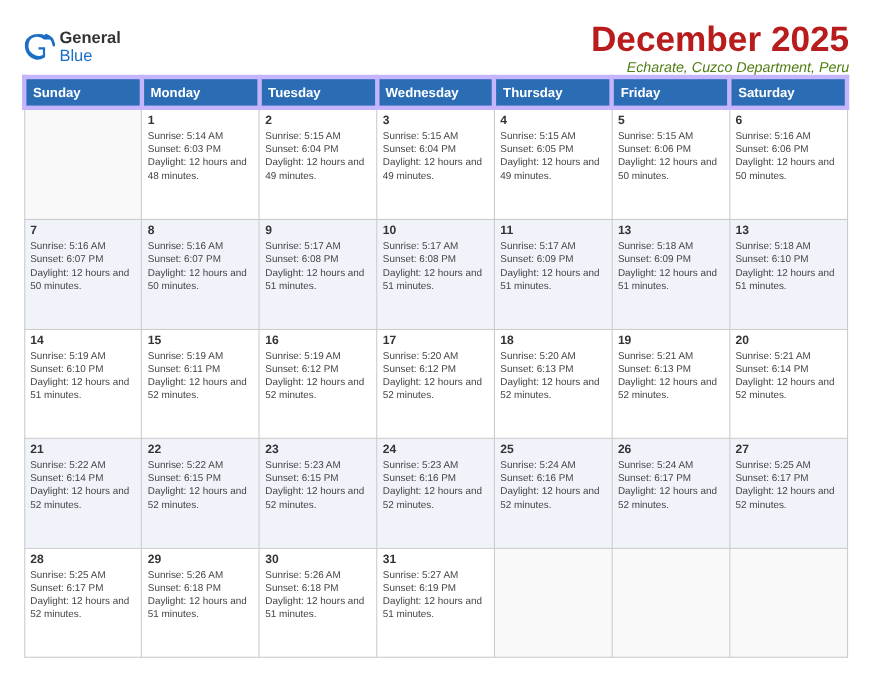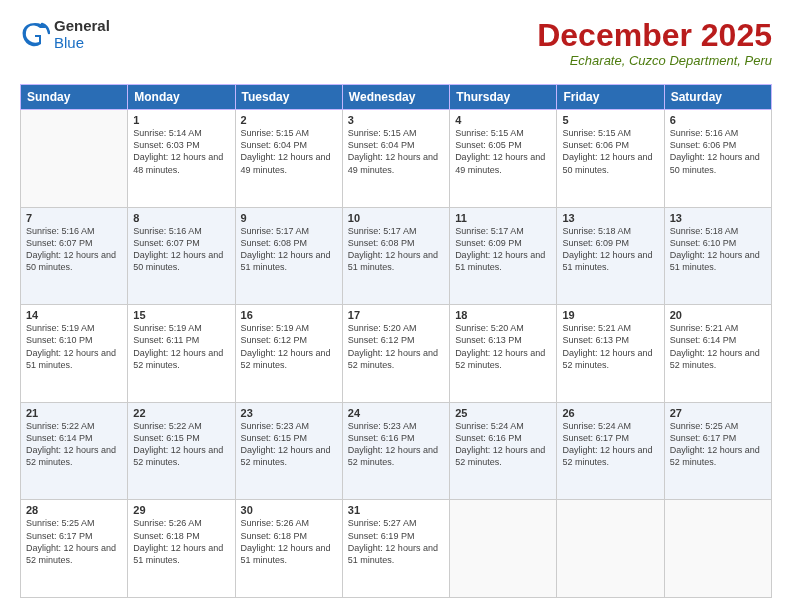--- a/index.html
+++ b/index.html
@@ -13,22 +13,22 @@
     .page {
       width: 792px;
       height: 612px;
       padding: 18px 20px 14px 20px;
       display: flex;
       flex-direction: column;
     }
     .header {
       display: flex;
       justify-content: space-between;
-      align-items: flex-start;
-      margin-bottom: 16px;
+      align-items: center;
+      margin-bottom: 0;
     }
     .logo {
       display: flex;
       align-items: center;
       gap: 0;
     }
     .logo-text {
       display: flex;
       flex-direction: column;
       line-height: 1.1;
@@ -67,21 +67,21 @@
       border-collapse: collapse;
       flex: 1;
     }
     .calendar th {
       background-color: #2a6db5;
       color: #fff;
       font-size: 12px;
       font-weight: bold;
       padding: 5px 6px;
       text-align: left;
-      border: 1px solid #c4b5fd;
+      border: 4px solid #c4b5fd;
     }
     .calendar td {
       border: 1px solid #ccc;
       vertical-align: top;
       padding: 4px 5px;
       width: calc(100% / 7);
       font-size: 9.5px;
       color: #333;
       background: #fff;
     }

